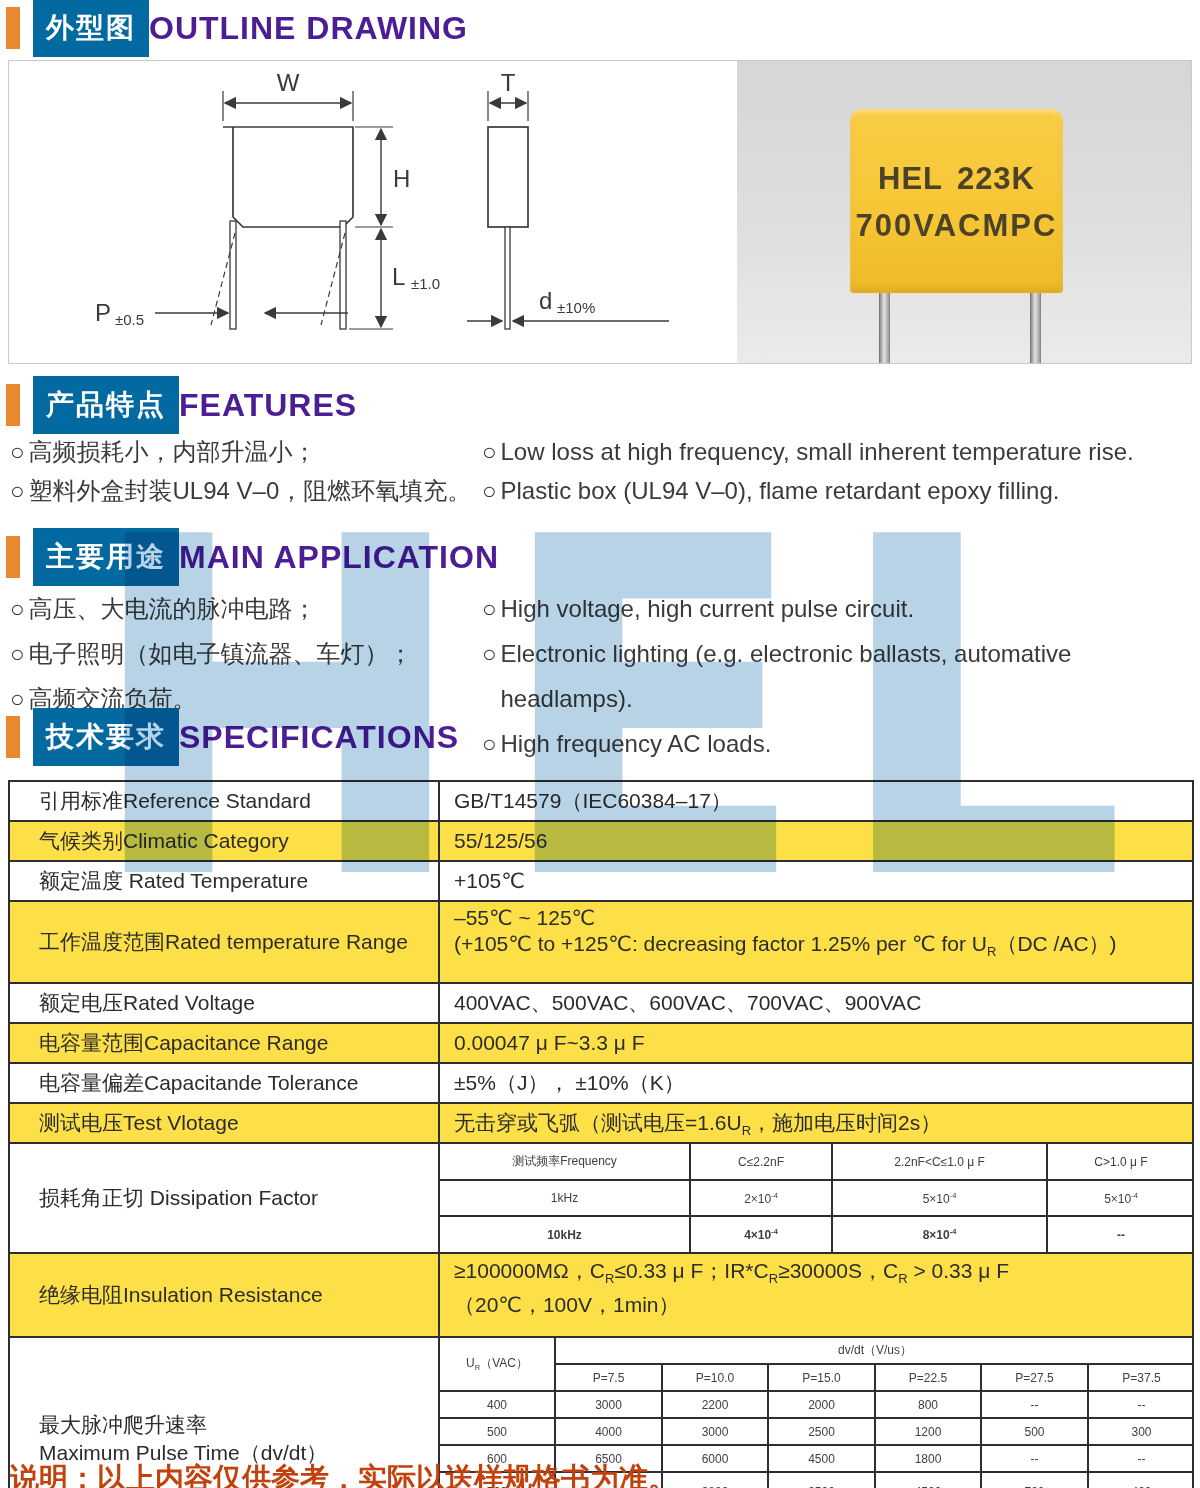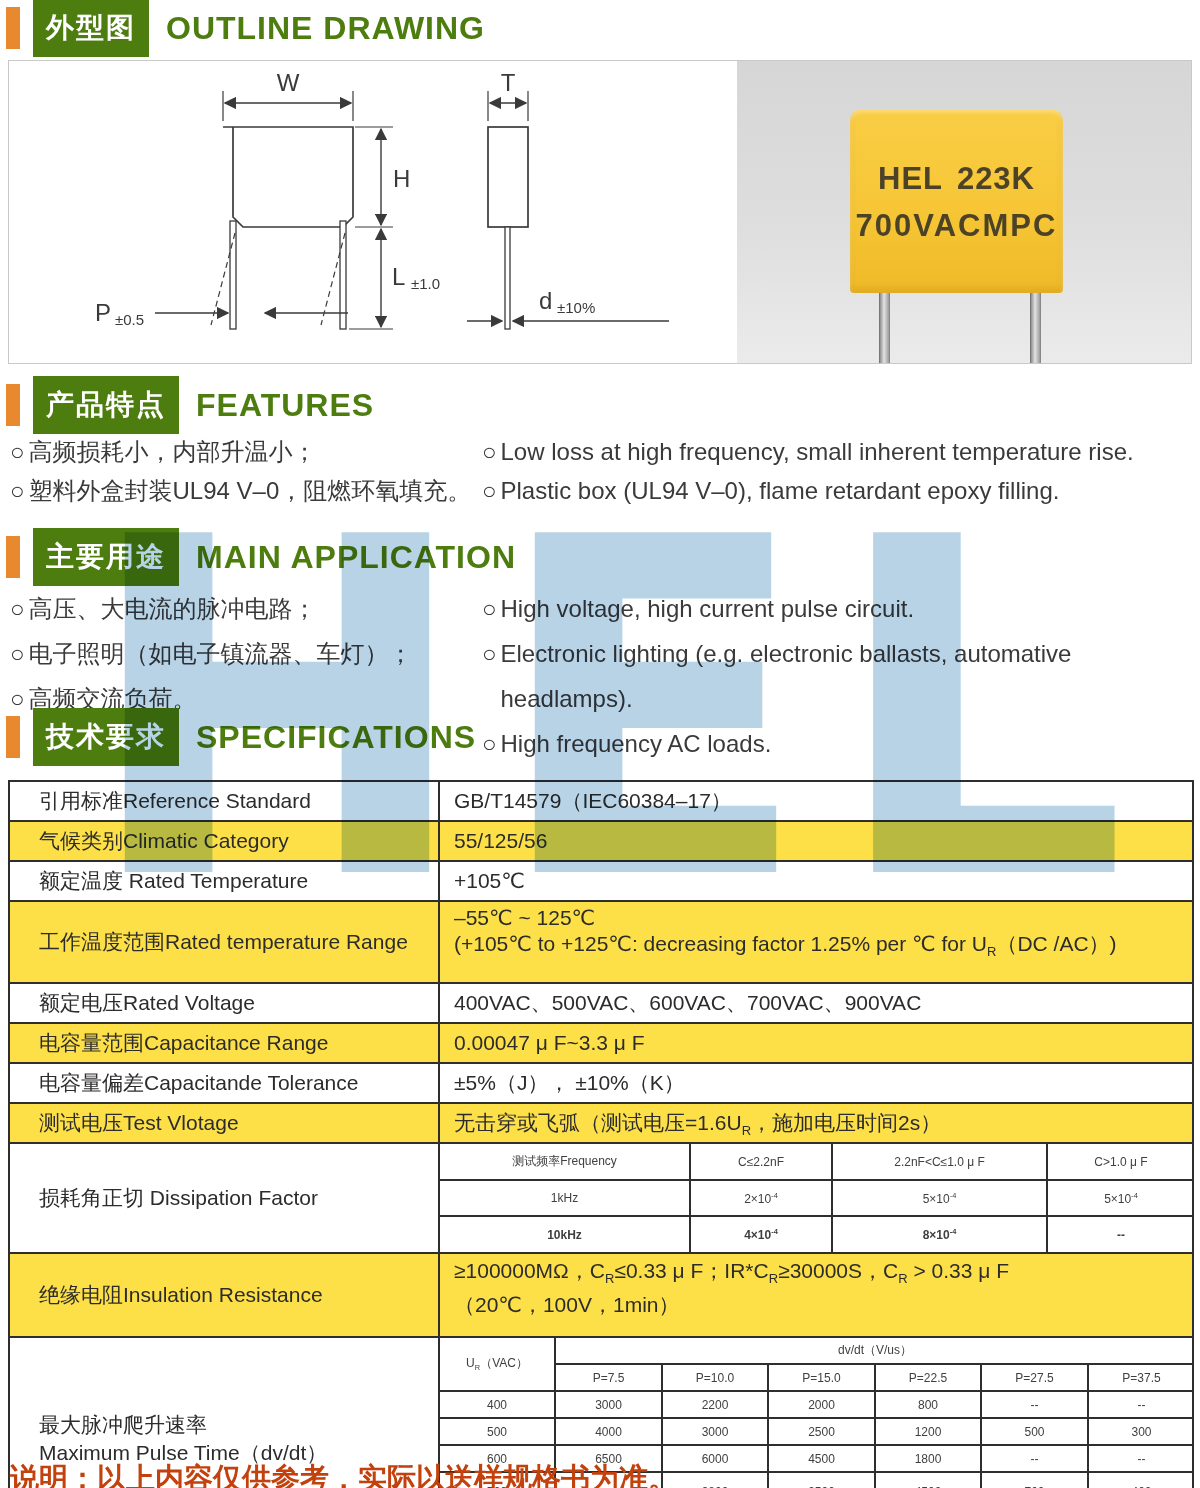--- a/index.html
+++ b/index.html
@@ -4,23 +4,23 @@
 <style>
   html,body{margin:0;padding:0;}
   body{
     position:relative;width:1200px;height:1488px;background:#ffffff;
     font-family:"Liberation Sans","DejaVu Sans",sans-serif;color:#333;overflow:hidden;
   }
 
   
   .sec-header{position:absolute;left:6px;display:flex;align-items:center;height:46px;}
   .sec-bar{width:14px;height:42px;background:#e8892f;margin-right:13px;}
-  .sec-badge{background:#4d7c0f;color:#fff;font-weight:bold;font-size:28px;
+  .sec-badge{background:#0369a1;color:#fff;font-weight:bold;font-size:28px;
     height:42px;line-height:42px;padding:8px 13px;letter-spacing:2px;}
-  .sec-title{margin-left:17px;font-size:32px;font-weight:bold;color:#4d7c0f;letter-spacing:1px;}
+  .sec-title{font-size:32px;font-weight:bold;color:#4c1d95;letter-spacing:1px;}
 
   
   .panel{position:absolute;left:8px;top:60px;width:1182px;height:302px;
     border:1px solid #c9c9c9;background:#fff;}
   .drawing-svg{position:absolute;left:0;top:0;}
   .photo{position:absolute;left:728px;top:0;width:454px;height:302px;
     background:linear-gradient(180deg,#d6d6d6 0%,#dedede 55%,#ebebeb 100%);overflow:hidden;}
   .cap-body{position:absolute;left:113px;top:48px;width:213px;height:184px;
     background:linear-gradient(180deg,#f9cd44 0%,#f6c636 55%,#efba28 100%);
     border-radius:12px 12px 4px 4px;

